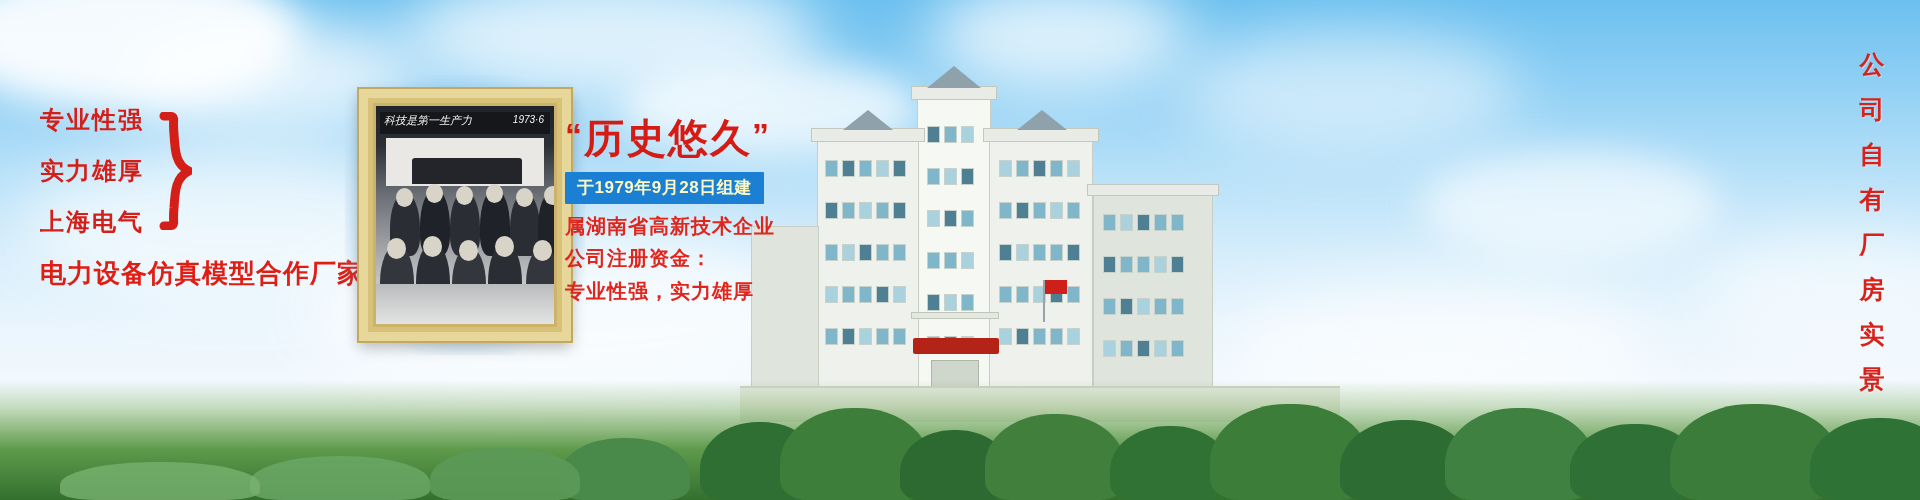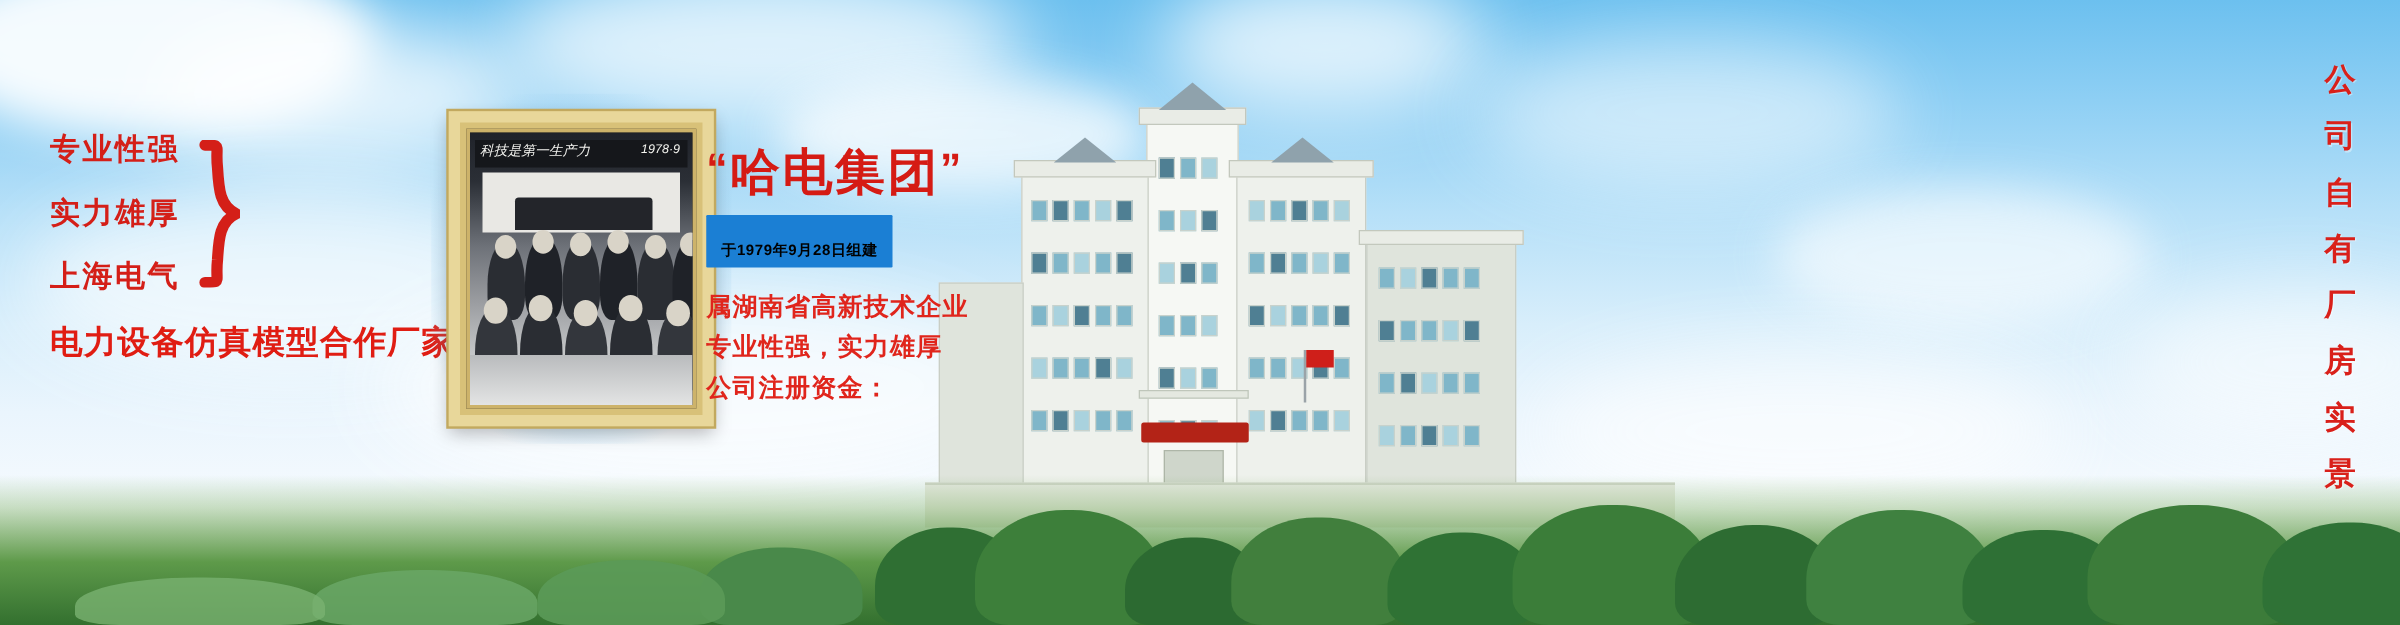--- a/index.html
+++ b/index.html
@@ -85,24 +85,24 @@
   .photo .dkfurn{position:absolute;top:52px;left:36px;width:110px;height:26px;background:#23252a;border-radius:3px 3px 0 0;}
   .photo .person{position:absolute;border-radius:45% 45% 30% 30%/55% 55% 30% 30%;background:#2a2d33;}
   .photo .face{position:absolute;border-radius:50%;background:#d9d4c8;}
   .photo .floor{position:absolute;left:0;right:0;bottom:0;height:40px;background:linear-gradient(180deg,#b9bbbd,#e3e4e4);}
 
   
   .midcopy{position:absolute;left:565px;top:118px;width:250px;color:#d51b14;}
   .hist{font-size:40px;font-weight:bold;letter-spacing:2px;white-space:nowrap;line-height:1;}
   .hist .qm{font-size:34px;vertical-align:top;}
   .badge{
-    display:inline-block;margin-top:14px;padding:20px 12px 5px;
-    background:#1b7fd4;color:#000000;font-size:12px;font-weight:bold;letter-spacing:.5px;white-space:nowrap;border-radius:1px;
-  }
-  .midlines{margin-top:16px;}
+    display:inline-block;margin-top:14px;padding:4px 12px 5px;
+    background:#1b7fd4;color:#fef9c3;font-size:17px;font-weight:bold;letter-spacing:.5px;white-space:nowrap;border-radius:1px;
+  }
+  .midlines{margin-top:6px;}
   .midlines div{font-size:20px;font-weight:bold;color:#e0251c;letter-spacing:1px;line-height:1.62;white-space:nowrap;}
 
   
   .vertcol{
     position:absolute;right:28px;top:52px;width:40px;
     display:flex;flex-direction:column;align-items:center;gap:20px;
   }
   .vertcol span{font-size:25px;font-weight:bold;color:#d9201a;line-height:1;text-shadow:1px 1px 0 rgba(255,255,255,.4);}
 </style>
 </head>
@@ -317,21 +317,21 @@
     </div>
     <div class="partner">电力设备仿真模型合作厂家</div>
   </div>
 
   <div class="photoframe">
     <div class="frame-outer">
       <div class="frame-inner">
         <div class="photo">
           <div class="banner-strip"></div>
           <div class="caption">科技是第一生产力</div>
-          <div class="datetag">1978·9</div>
+          <div class="datetag">1973·6</div>
           <div class="wallpanel"></div>
           <div class="dkfurn"></div>
 
           <i class="person" style="left:14px;top:88px;width:30px;height:62px;"></i>
           <i class="face" style="left:20px;top:82px;width:17px;height:19px;"></i>
           <i class="person" style="left:44px;top:84px;width:30px;height:66px;background:#1f2228;"></i>
           <i class="face" style="left:50px;top:78px;width:17px;height:19px;"></i>
           <i class="person" style="left:74px;top:86px;width:30px;height:64px;"></i>
           <i class="face" style="left:80px;top:80px;width:17px;height:19px;"></i>
           <i class="person" style="left:104px;top:84px;width:30px;height:66px;background:#1f2228;"></i>
@@ -352,26 +352,26 @@
           <i class="person" style="left:150px;top:142px;width:34px;height:66px;background:#33363c;"></i>
           <i class="face" style="left:157px;top:134px;width:19px;height:21px;"></i>
 
           <div class="floor"></div>
         </div>
       </div>
     </div>
   </div>
 
   <div class="midcopy">
-    <div class="hist"><span class="qm">“</span><span>哈电集团</span><span class="qm">”</span></div>
+    <div class="hist"><span class="qm">“</span><span>历史悠久</span><span class="qm">”</span></div>
     <div class="badge">于1979年9月28日组建</div>
     <div class="midlines">
       <div>属湖南省高新技术企业</div>
+      <div>公司注册资金：</div>
       <div>专业性强，实力雄厚</div>
-      <div>公司注册资金：</div>
     </div>
   </div>
 
   <div class="vertcol">
     <span>公</span>
     <span>司</span>
     <span>自</span>
     <span>有</span>
     <span>厂</span>
     <span>房</span>

